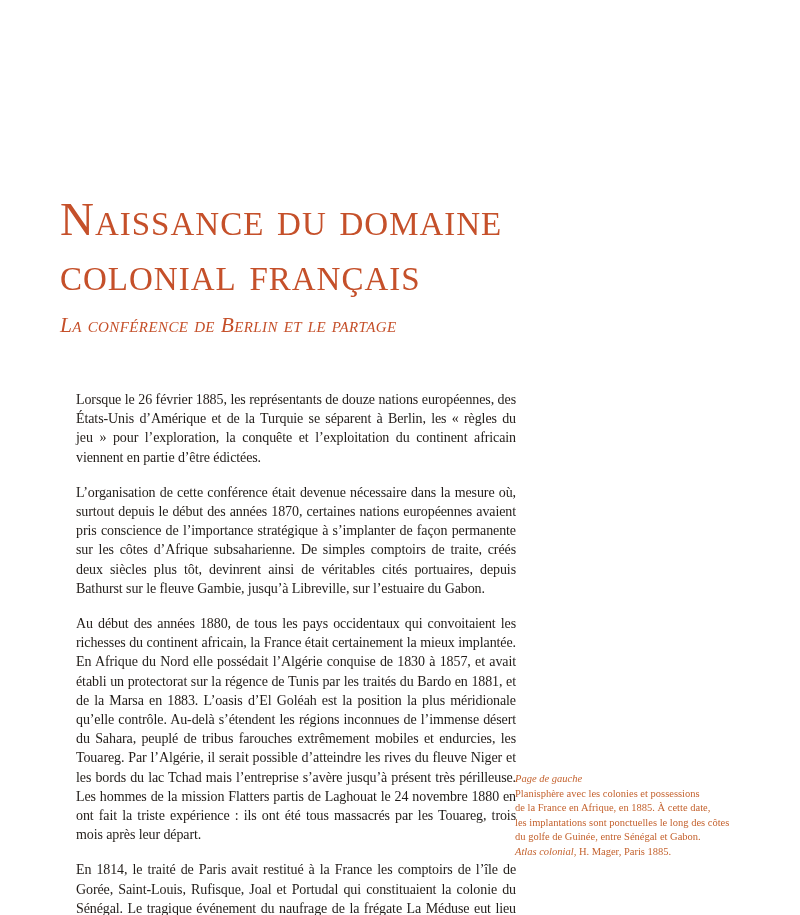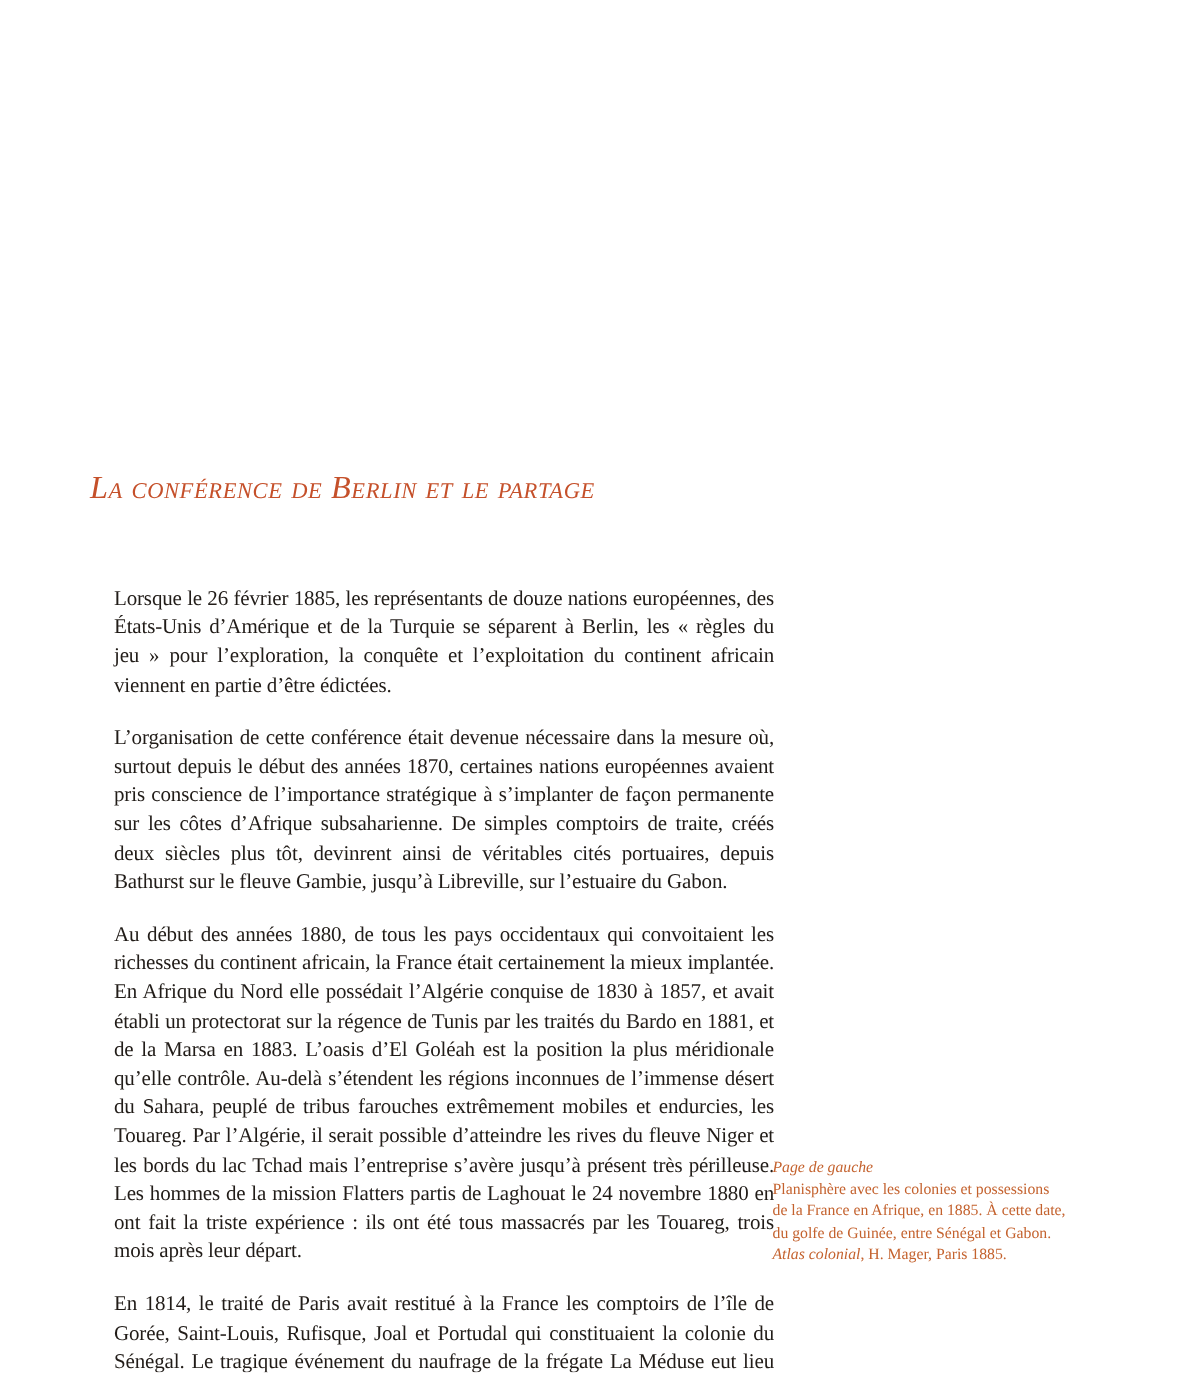--- a/index.html
+++ b/index.html
@@ -67,33 +67,38 @@
   }
   .caption .italic {
     font-style: italic;
   }
 </style>
 </head>
 <body>
 
 <div class="page" style="--heading-color: #c5502a; --caption-color: #c4622e; --body-color: #211c18;">
 
+  <h1 class="title-block" style="margin:0; font-weight:normal;">
+    <div>Naissance du domaine</div>
+    <div>colonial français</div>
+  </h1>
 
   <h2 class="section-heading" style="margin:0; font-weight:normal;font-style:italic;">
     <div>La conférence de Berlin et le partage</div>
   </h2>
 
   <div class="body-text">
     <p>Lorsque le 26 février 1885, les représentants de douze nations européennes, des États-Unis d’Amérique et de la Turquie se séparent à Berlin, les «&nbsp;règles du jeu&nbsp;» pour l’exploration, la conquête et l’exploitation du continent africain viennent en partie d’être édictées.</p>
     <p>L’organisation de cette conférence était devenue nécessaire dans la mesure où, surtout depuis le début des années 1870, certaines nations européennes avaient pris conscience de l’importance stratégique à s’implanter de façon permanente sur les côtes d’Afrique subsaharienne. De simples comptoirs de traite, créés deux siècles plus tôt, devinrent ainsi de véritables cités portuaires, depuis Bathurst sur le fleuve Gambie, jusqu’à Libreville, sur l’estuaire du Gabon.</p>
     <p>Au début des années 1880, de tous les pays occidentaux qui convoitaient les richesses du continent africain, la France était certainement la mieux implantée. En Afrique du Nord elle possédait l’Algérie conquise de 1830 à 1857, et avait établi un protectorat sur la régence de Tunis par les traités du Bardo en 1881, et de la Marsa en 1883. L’oasis d’El Goléah est la position la plus méridionale qu’elle contrôle. Au-delà s’étendent les régions inconnues de l’immense désert du Sahara, peuplé de tribus farouches extrêmement mobiles et endurcies, les Touareg. Par l’Algérie, il serait possible d’atteindre les rives du fleuve Niger et les bords du lac Tchad mais l’entreprise s’avère jusqu’à présent très périlleuse. Les hommes de la mission Flatters partis de Laghouat le 24 novembre 1880 en ont fait la triste expérience&nbsp;: ils ont été tous massacrés par les Touareg, trois mois après leur départ.</p>
     <p>En 1814, le traité de Paris avait restitué à la France les comptoirs de l’île de Gorée, Saint-Louis, Rufisque, Joal et Portudal qui constituaient la colonie du Sénégal. Le tragique événement du naufrage de la frégate La Méduse eut lieu en juillet 1816, à l’époque où l’administration française avait décidé de reprendre possession de</p>
   </div>
 
   <div class="caption">
     <div class="kicker">Page de gauche</div>
     <div>Planisphère avec les colonies et possessions</div>
     <div>de la France en Afrique, en 1885. À cette date,</div>
+    <div>les implantations sont ponctuelles le long des côtes</div>
     <div>du golfe de Guinée, entre Sénégal et Gabon.</div>
     <div><span class="italic">Atlas colonial</span><span>, H. Mager, Paris 1885.</span></div>
   </div>
 
 </div>
 
 </body></html>

